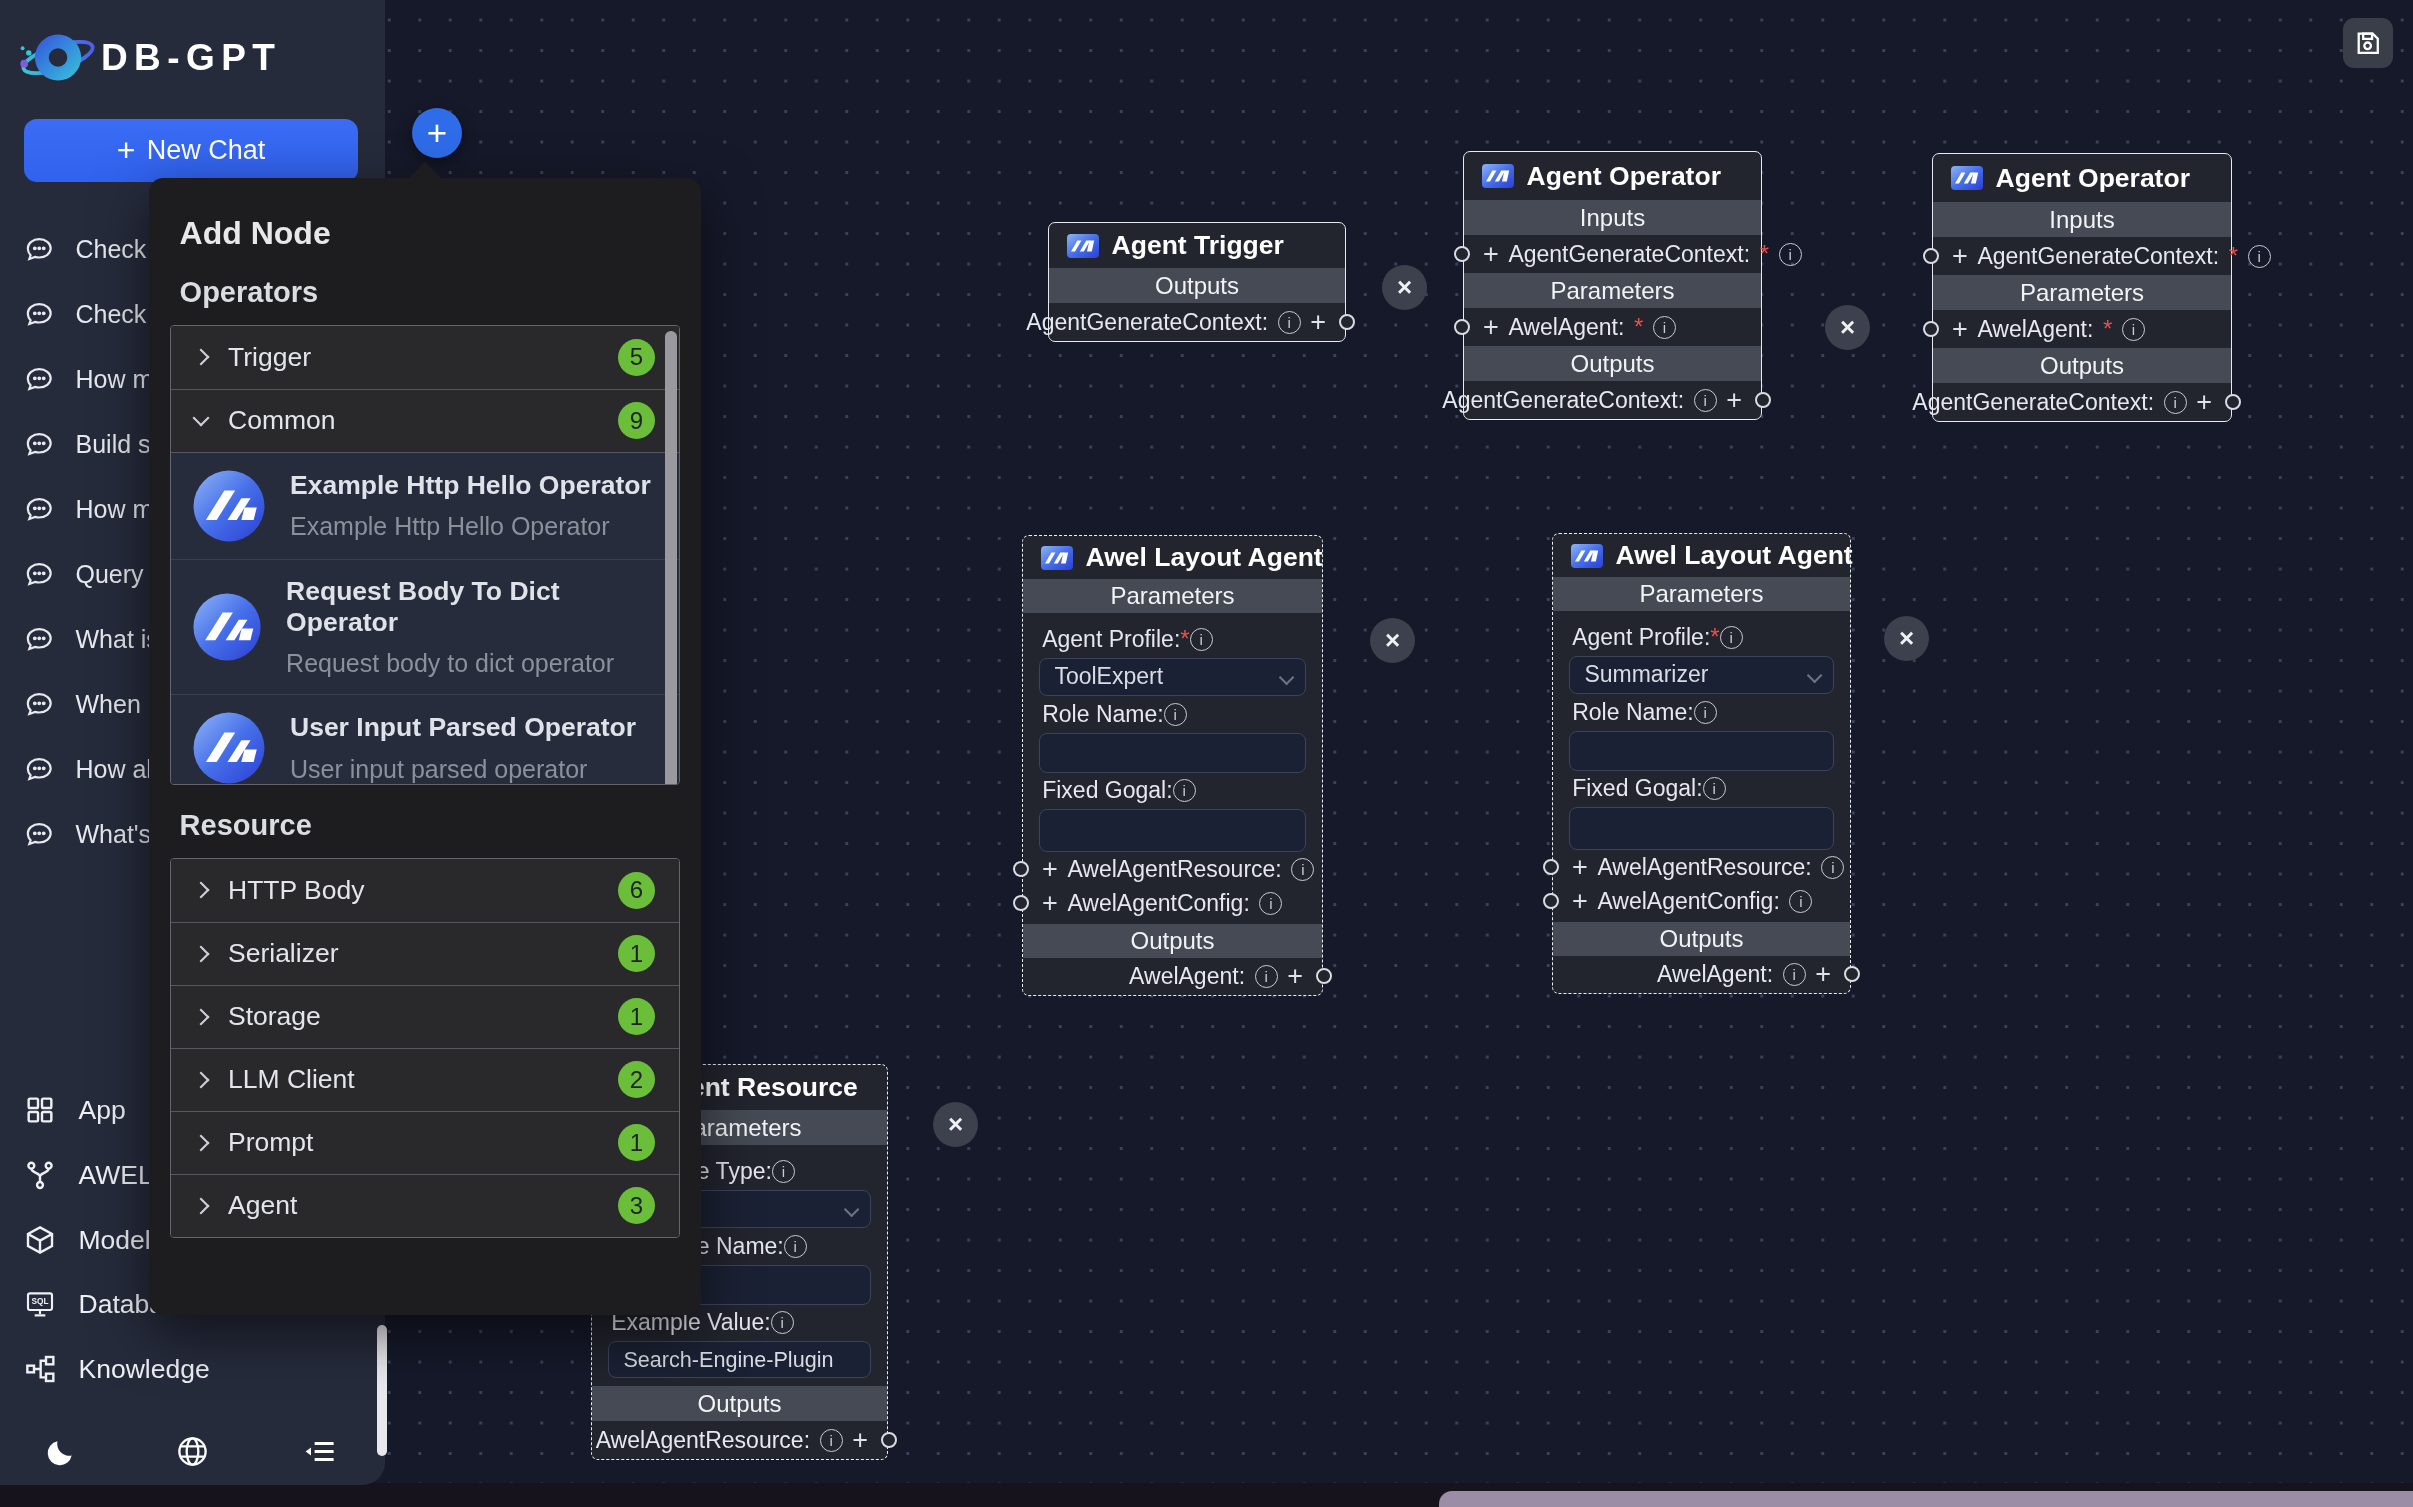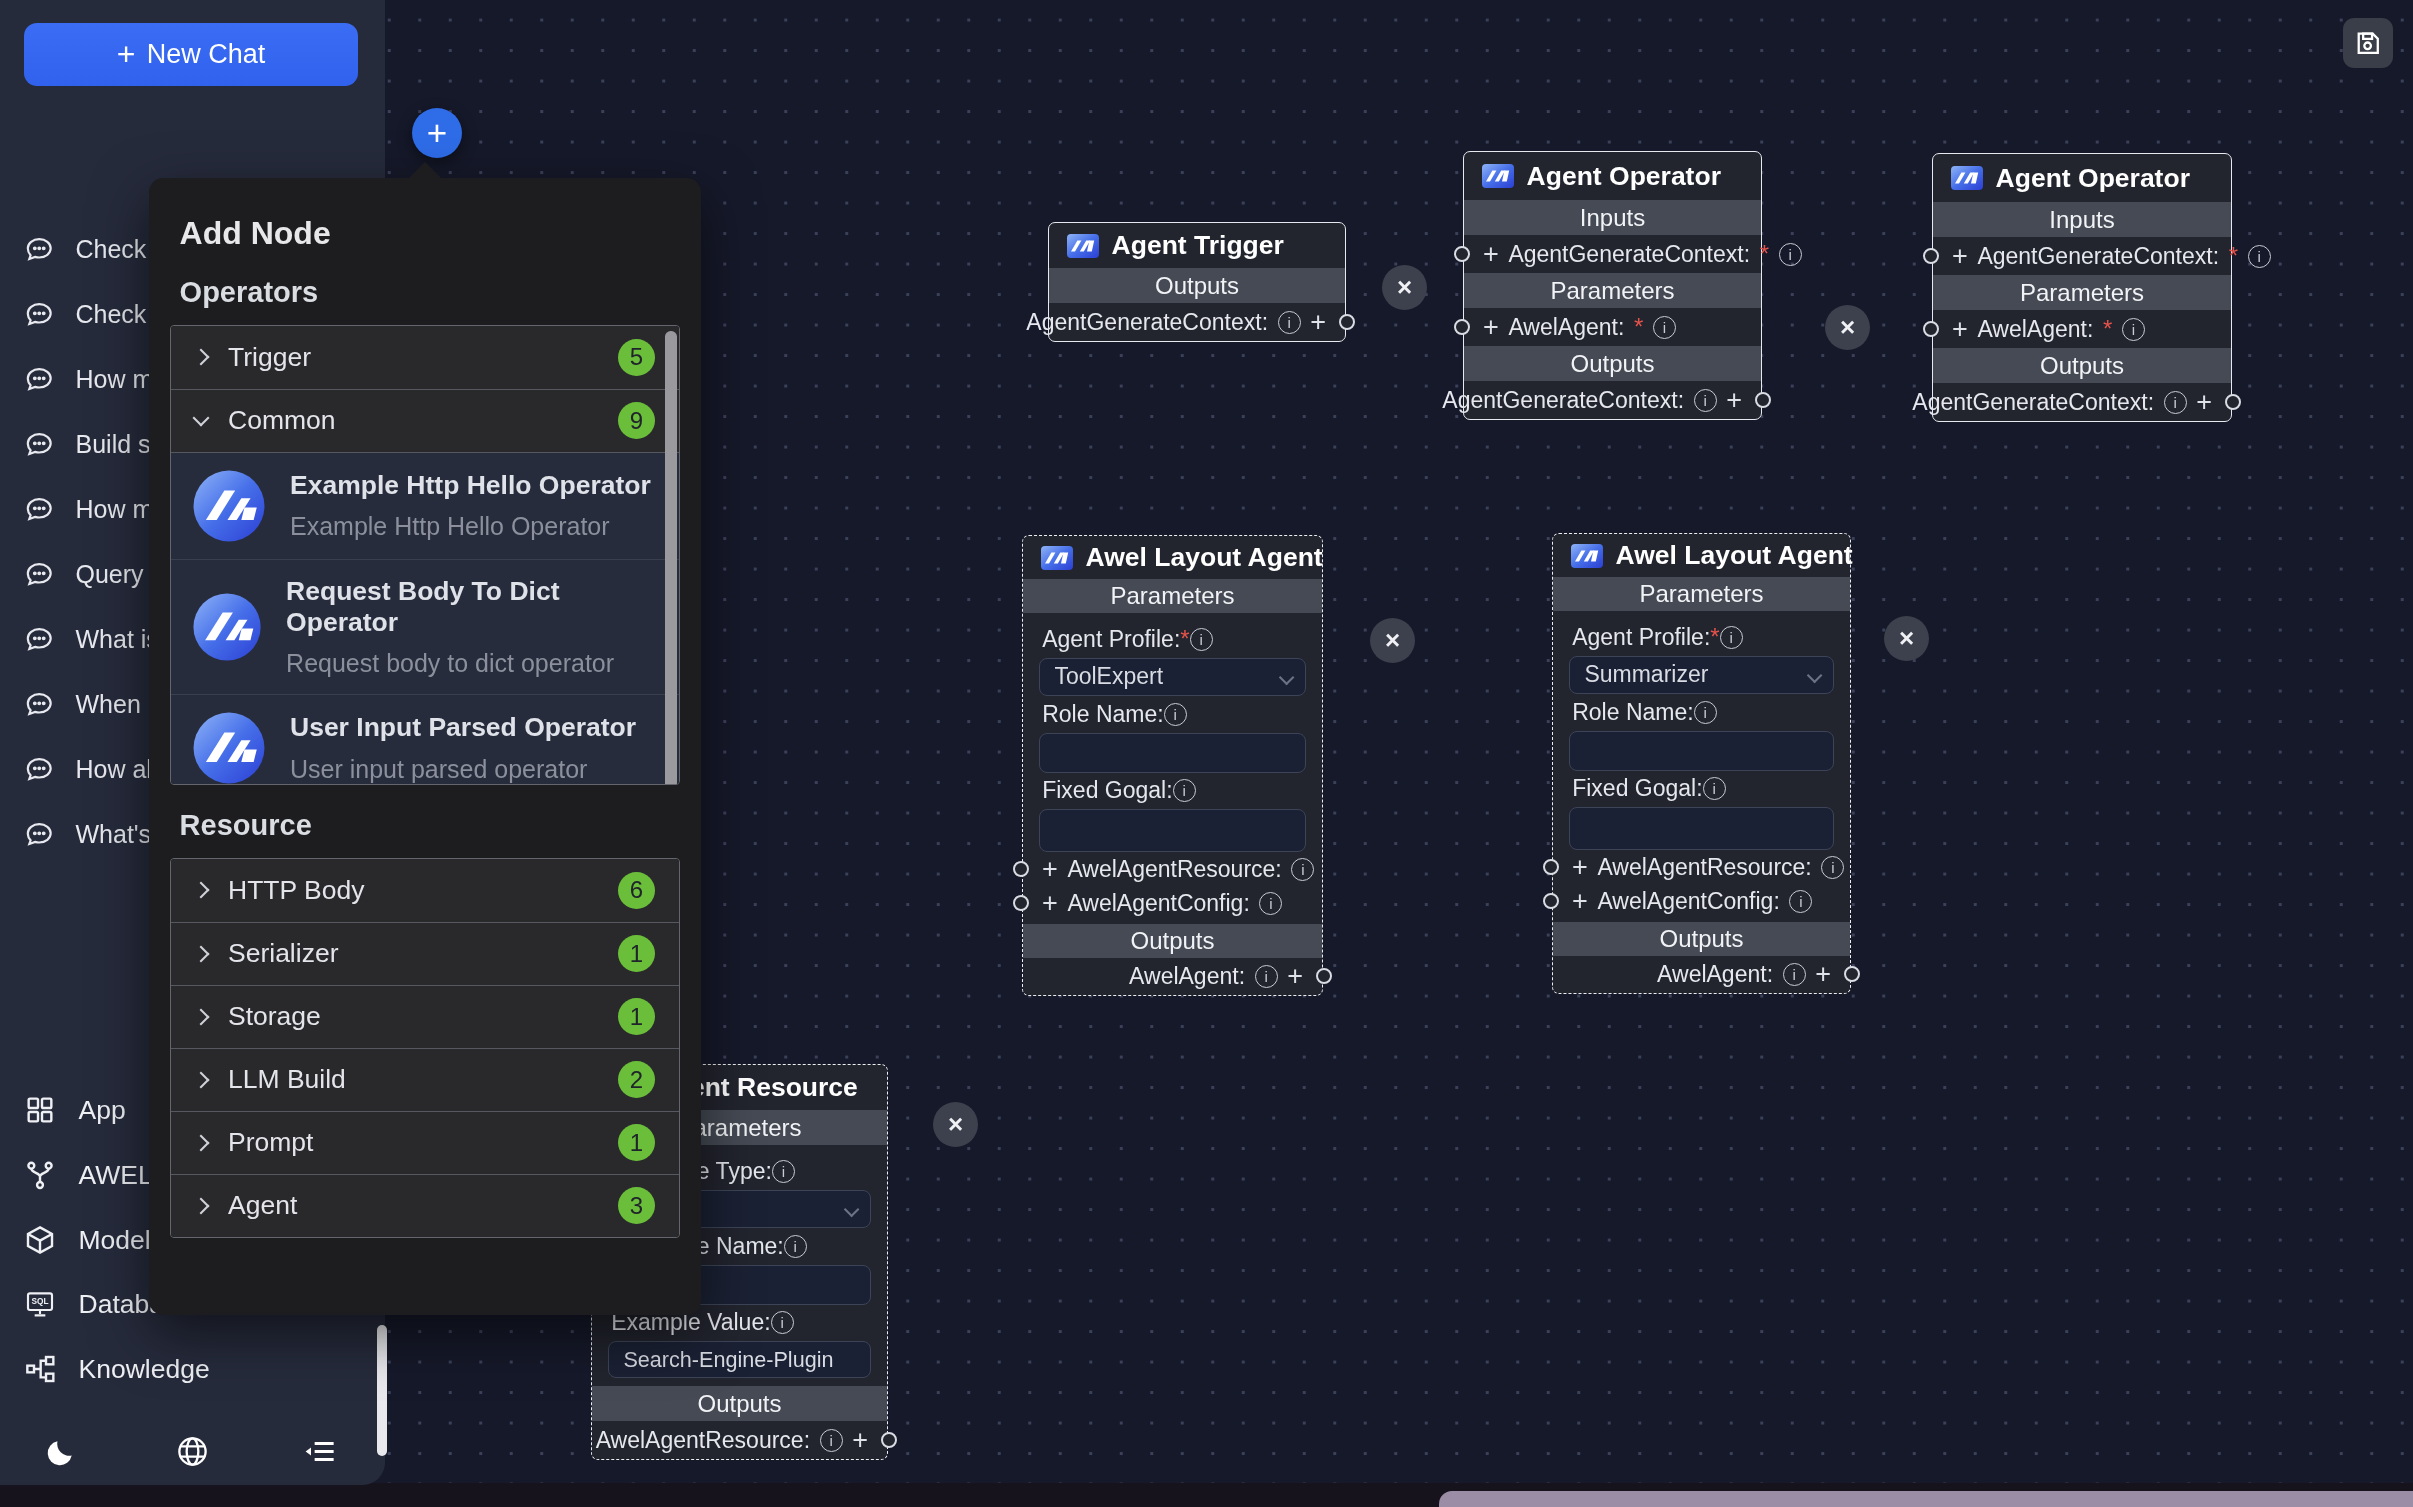--- a/index.html
+++ b/index.html
@@ -388,20 +388,31 @@
     <div class="edge-x" style="left:1370px; top:618px;"></div>
     <div class="edge-x" style="left:1884px; top:616px;"></div>
     <div class="edge-x" style="left:933px; top:1102px;"></div>
   </div>
 
   <div id="bottom-strip">
     <div class="win-edge"></div>
   </div>
 
   <div id="sidebar">
+    <div id="logo-row">
+      <svg width="77" height="77" viewBox="0 0 100 100">
+        <ellipse cx="52" cy="50" rx="47" ry="15" fill="none" stroke="url(#gradRing)" stroke-width="5" transform="rotate(-18 52 50)"></ellipse>
+        <circle cx="52" cy="50" r="30" fill="url(#gradPlanet)"></circle>
+        <circle cx="52" cy="50" r="12" fill="#262b3c"></circle>
+        <circle cx="8" cy="58" r="5" fill="#7a5fd8"></circle>
+        <circle cx="14" cy="44" r="3.5" fill="#37c6d8"></circle>
+        <circle cx="6" cy="38" r="2.5" fill="#37c6d8"></circle>
+      </svg>
+      <div id="logo-word">DB-GPT</div>
+    </div>
 
     <button id="new-chat">
       <span class="pl">+</span>
       <span>New Chat</span>
     </button>
 
     <div class="chat-item" style="top:234px;">
       <svg width="30.5" height="30.5" viewBox="0 0 24 24" fill="none" stroke="#e7e9ee" stroke-width="1.7">
           <path d="M21 11.3c0 4-4 7.2-9 7.2-1.2 0-2.3-.2-3.3-.5L4.2 19.6l1-2.8C3.8 15.4 3 13.4 3 11.3 3 7.3 7 4 12 4s9 3.3 9 7.3z"></path>
           <circle cx="8.5" cy="11.3" r="0.7" fill="#e7e9ee"></circle>
@@ -639,21 +650,21 @@
         <span>Serializer</span>
         <span class="badge">1</span>
       </div>
       <div class="g-row">
         <span class="chev"></span>
         <span>Storage</span>
         <span class="badge">1</span>
       </div>
       <div class="g-row">
         <span class="chev"></span>
-        <span>LLM Build</span>
+        <span>LLM Client</span>
         <span class="badge">2</span>
       </div>
       <div class="g-row">
         <span class="chev"></span>
         <span>Prompt</span>
         <span class="badge">1</span>
       </div>
       <div class="g-row">
         <span class="chev"></span>
         <span>Agent</span>

